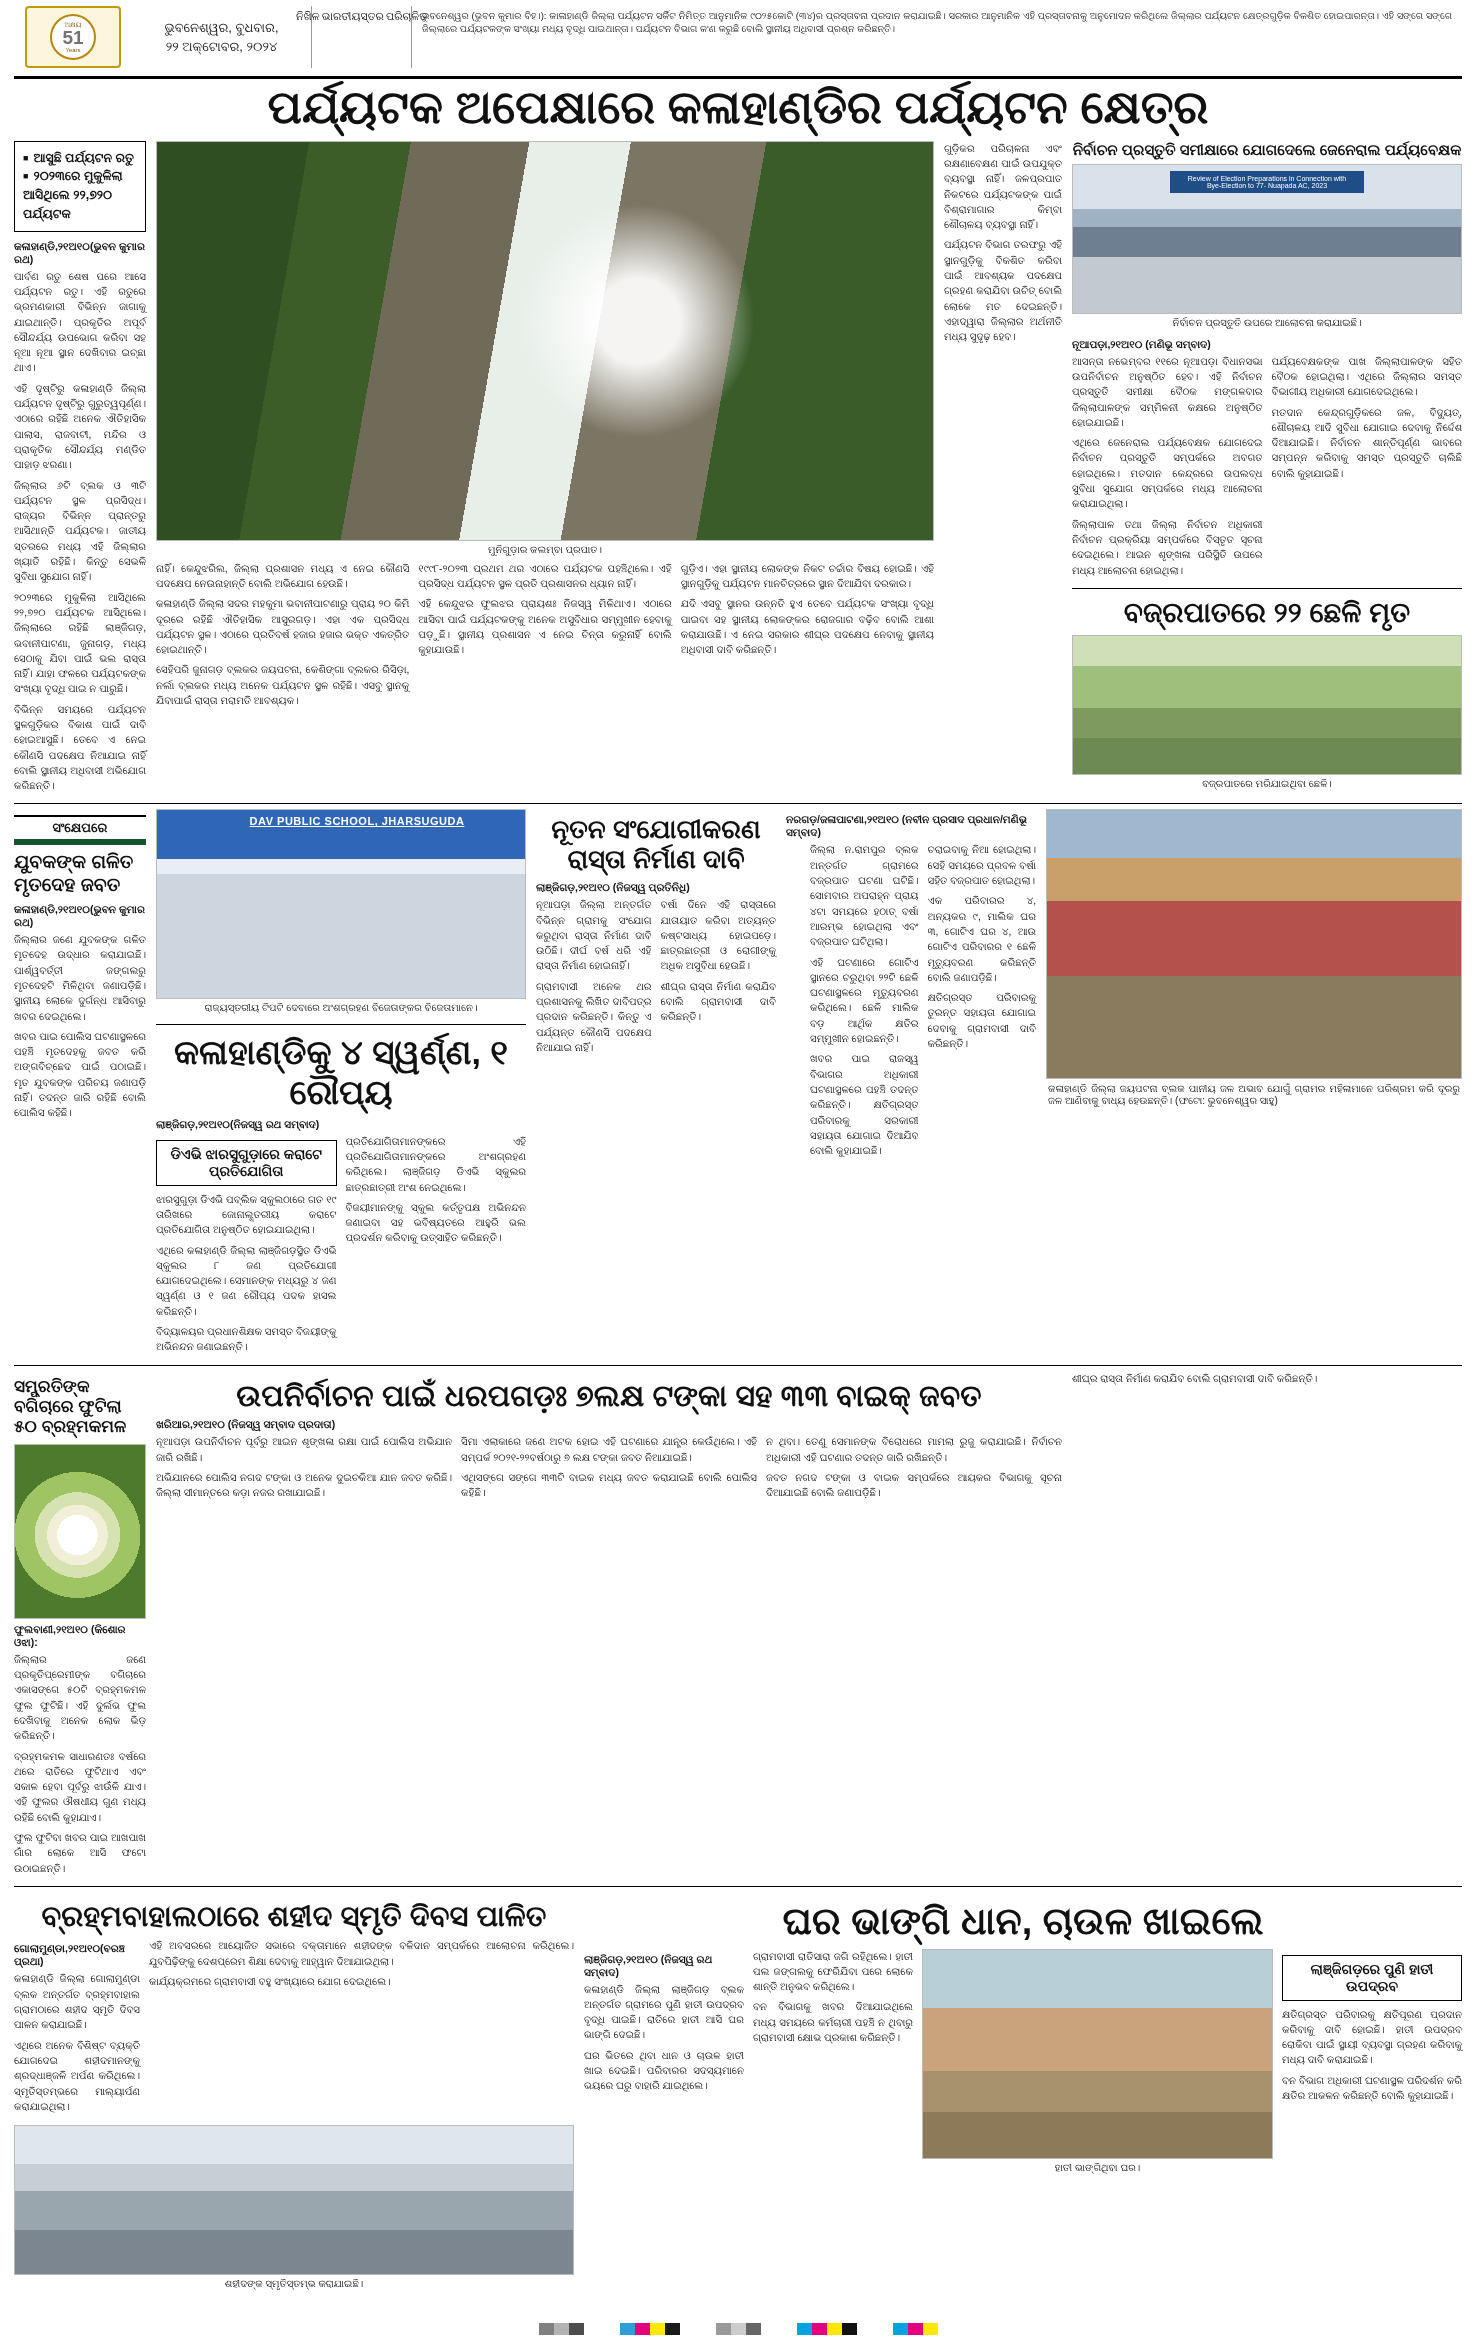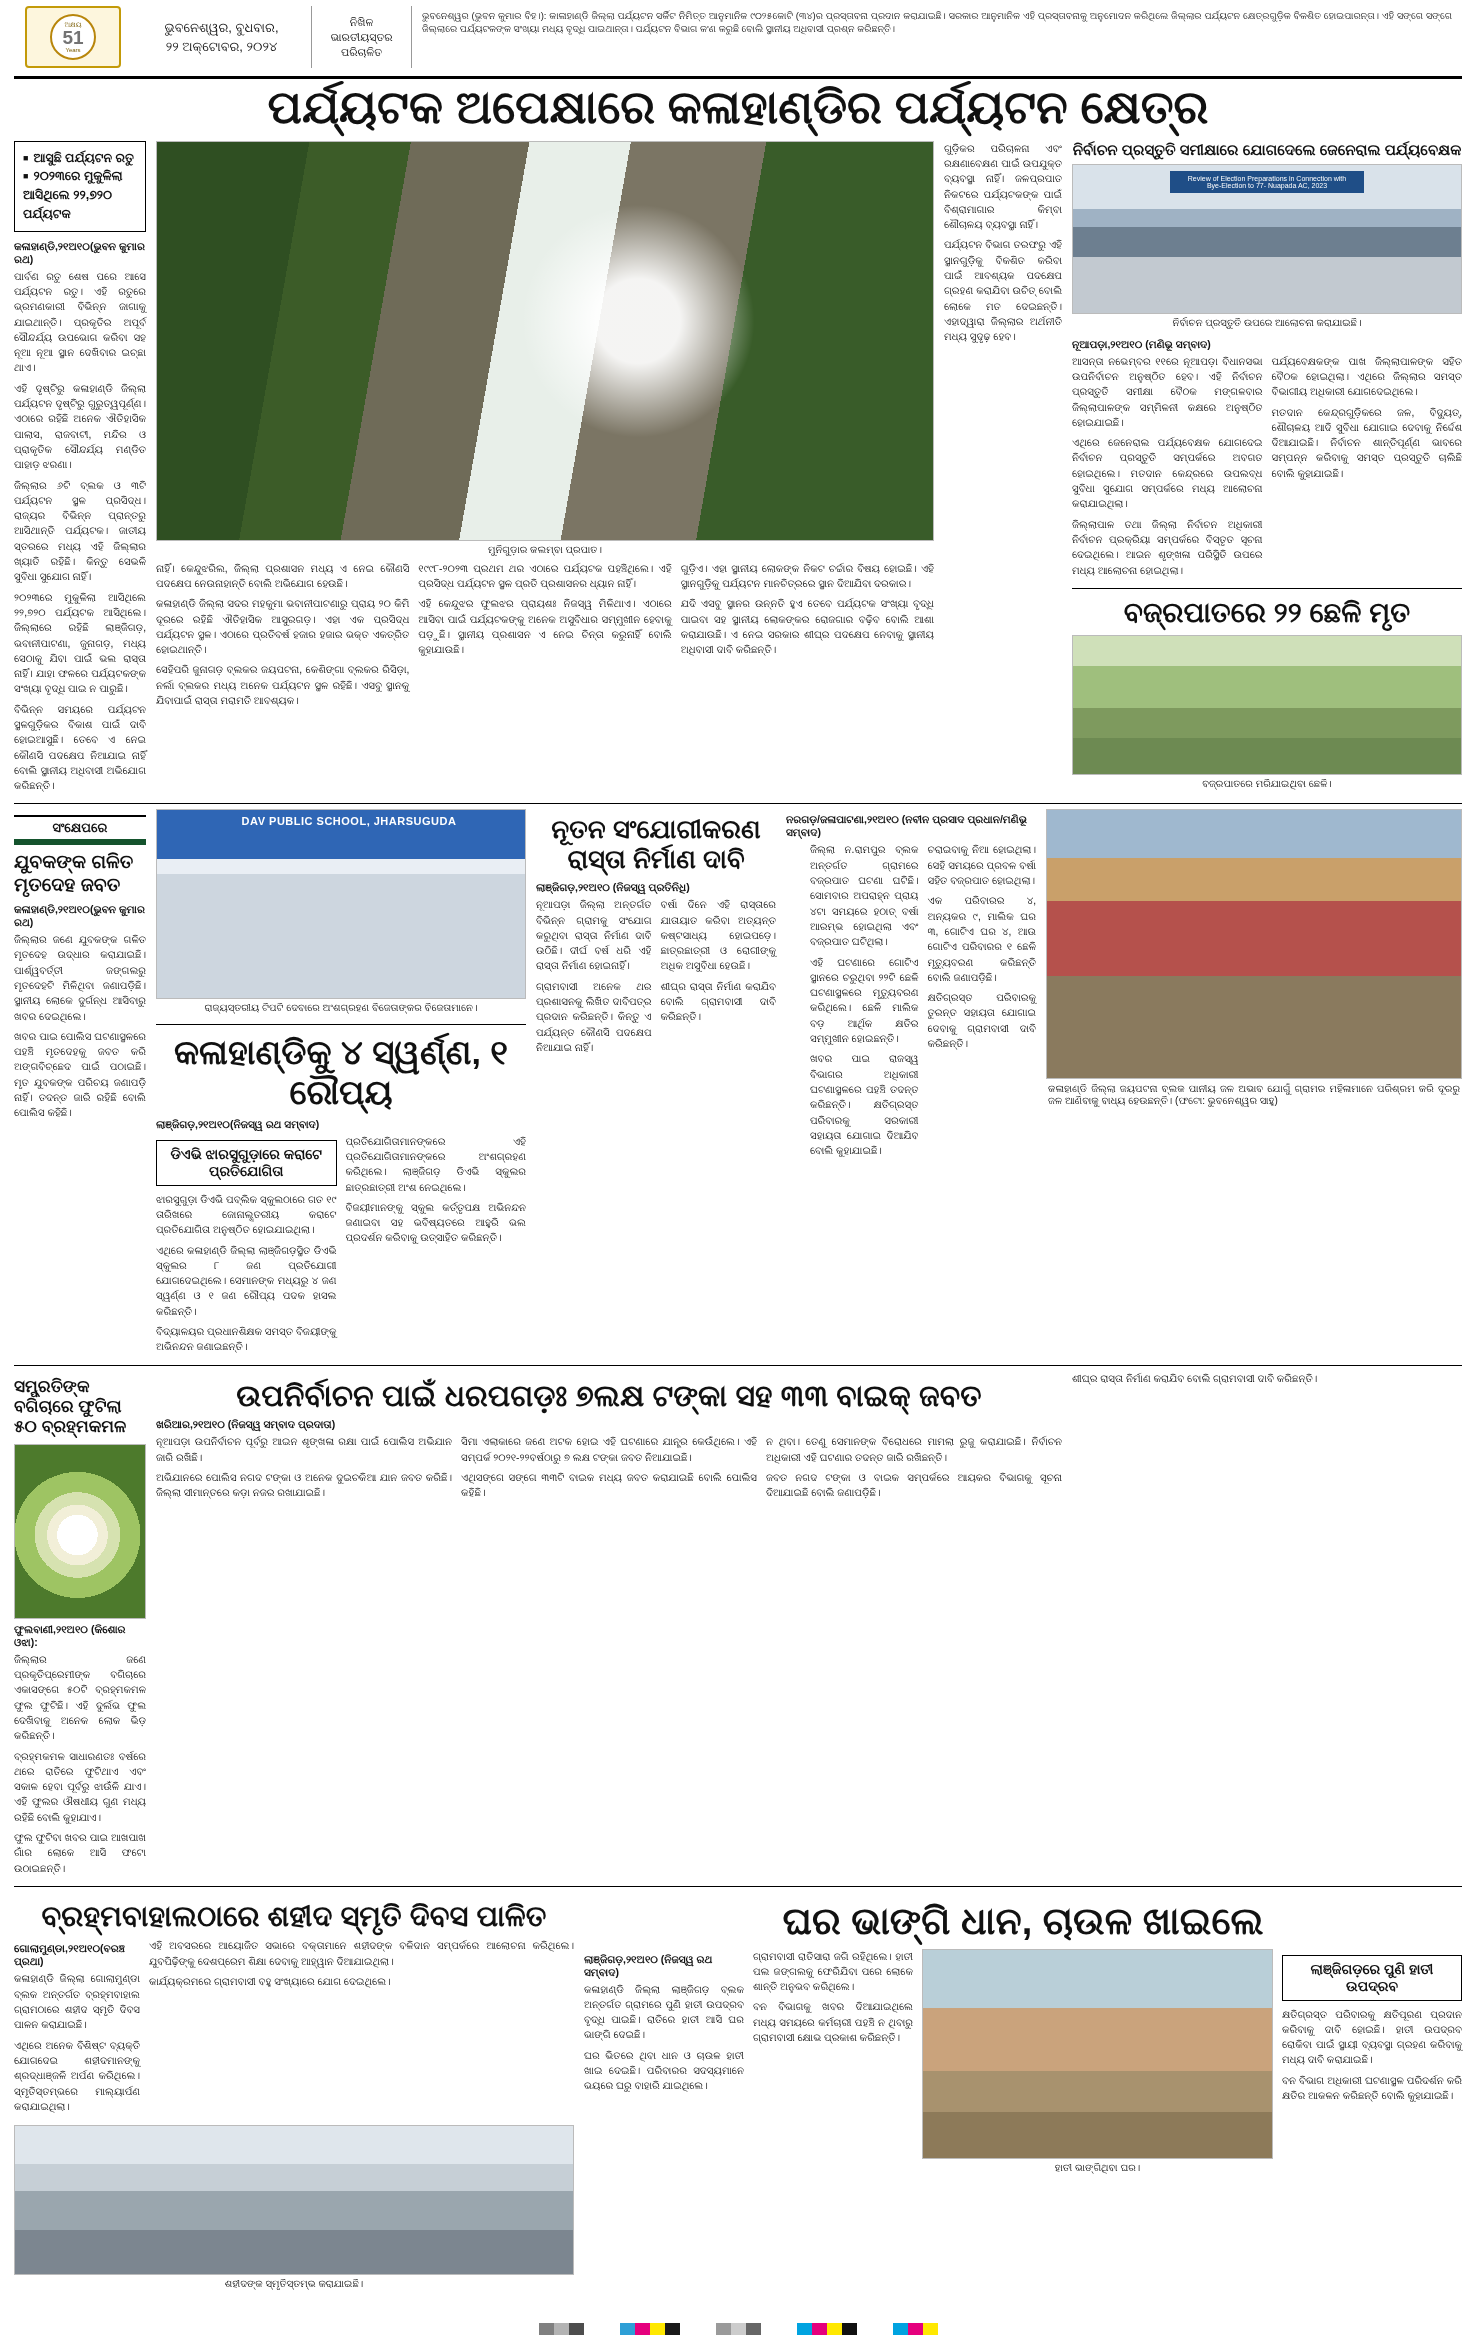--- a/index.html
+++ b/index.html
@@ -27,21 +27,21 @@
     display:flex; flex-direction:column; align-items:center; justify-content:center;
     background:#fff;
   }
   .logo-badge .ring .top { font-size:7px; color:#7a5c00; line-height:1; }
   .logo-badge .ring .num { font-size:19px; font-weight:bold; color:#737373; line-height:1; }
   .logo-badge .ring .yrs { font-size:6px; color:#7a5c00; line-height:1; }
 
   .mh-date { width:180px; padding:6px 8px; font-size:13px; text-align:center;
              display:flex; flex-direction:column; justify-content:center; gap:3px; border-right:1px solid #999; }
   .mh-edition { width:100px; padding:4px 6px; font-size:11px; text-align:center;
-                display:flex; flex-direction:column; justify-content:center; gap:2px; border-right:1px solid #999; }
+                display:flex; flex-direction:row; justify-content:center; gap:2px; border-right:1px solid #999; }
   .mh-strap { flex:1; padding:4px 10px; font-size:9.5px; line-height:1.35; text-align:justify; color:#222; }
   .mh-title { width:330px; display:flex; align-items:center; justify-content:flex-end; gap:14px; padding-right:4px; }
   .mh-title .name { font-size:40px; font-weight:bold; letter-spacing:0.5px; }
   .mh-title .sep { width:3px; height:44px; background:#000; }
   .mh-title .pageno { font-size:38px; font-weight:bold; }
   .hr-thin { height:1px; background:#000; margin:5px 0; }
 
   .lead-head { font-size:46px; font-weight:bold; text-align:center; line-height:1.08; margin:4px 0 8px; }
 
   .cols { display:flex; gap:10px; }
@@ -204,21 +204,21 @@
         <div class="t">ସଂକ୍ଷେପରେ</div>
       </div>
       <div class="mid-head" style="font-size:19px;">ଯୁବକଙ୍କ ଗଳିତ ମୃତଦେହ ଜବତ</div>
       <div class="dateline">କଳାହାଣ୍ଡି,୨୧ଅ୧୦(ଭୁବନ କୁମାର ରଥ)</div>
       <p class="body">ଜିଲ୍ଲାର ଜଣେ ଯୁବକଙ୍କ ଗଳିତ ମୃତଦେହ ଉଦ୍ଧାର କରାଯାଇଛି। ପାର୍ଶ୍ୱବର୍ତ୍ତୀ ଜଙ୍ଗଲରୁ ମୃତଦେହଟି ମିଳିଥିବା ଜଣାପଡ଼ିଛି। ସ୍ଥାନୀୟ ଲୋକେ ଦୁର୍ଗନ୍ଧ ଆସିବାରୁ ଖବର ଦେଇଥିଲେ।</p>
       <p class="body">ଖବର ପାଇ ପୋଲିସ ଘଟଣାସ୍ଥଳରେ ପହଞ୍ଚି ମୃତଦେହକୁ ଜବତ କରି ଅଙ୍ଗବିଚ୍ଛେଦ ପାଇଁ ପଠାଇଛି। ମୃତ ଯୁବକଙ୍କ ପରିଚୟ ଜଣାପଡ଼ି ନାହିଁ। ତଦନ୍ତ ଜାରି ରହିଛି ବୋଲି ପୋଲିସ କହିଛି।</p>
     </div>
 
     <div style="flex:0 0 370px;">
       <div class="photo ph-karate" style="height:190px; position:relative;">
-        <div style="position:absolute; top:5px; left:8px; width:100%; text-align:center; color:#fff; font-size:11px; font-weight:bold; letter-spacing:.5px;">DAV PUBLIC SCHOOL, JHARSUGUDA</div>
+        <div style="position:absolute; top:5px; left:16px; width:100%; text-align:center; color:#fff; font-size:11px; font-weight:bold; letter-spacing:.5px;text-decoration:underline;">DAV PUBLIC SCHOOL, JHARSUGUDA</div>
       </div>
       <div class="cap">ରାଜ୍ୟସ୍ତରୀୟ ଟିପଟି ଦେବାରେ ଅଂଶଗ୍ରହଣ ବିଜେତାଙ୍କର ବିଜେତାମାନେ।</div>
       <div class="hr-thin"></div>
       <div class="big-head">କଳାହାଣ୍ଡିକୁ ୪ ସ୍ୱର୍ଣ୍ଣ, ୧ ରୌପ୍ୟ</div>
       <div class="dateline">ଲାଞ୍ଜିଗଡ଼,୨୧ଅ୧୦(ନିଜସ୍ୱ ରଥ ସମ୍ବାଦ)</div>
       <div class="cols" style="gap:9px;">
         <div class="col">
           <div class="tagbox">ଡିଏଭି ଝାରସୁଗୁଡ଼ାରେ କରାଟେ ପ୍ରତିଯୋଗିତା</div>
           <p class="body">ଝାରସୁଗୁଡ଼ା ଡିଏଭି ପବ୍ଲିକ ସ୍କୁଲଠାରେ ଗତ ୧୯ ତାରିଖରେ ଜୋନାଲ୍ସ୍ତରୀୟ କରାଟେ ପ୍ରତିଯୋଗିତା ଅନୁଷ୍ଠିତ ହୋଇଯାଇଥିଲା।</p>
           <p class="body">ଏଥିରେ କଳାହାଣ୍ଡି ଜିଲ୍ଲା ଲାଞ୍ଜିଗଡ଼ସ୍ଥିତ ଡିଏଭି ସ୍କୁଲର ୮ ଜଣ ପ୍ରତିଯୋଗୀ ଯୋଗଦେଇଥିଲେ। ସେମାନଙ୍କ ମଧ୍ୟରୁ ୪ ଜଣ ସ୍ୱର୍ଣ୍ଣ ଓ ୧ ଜଣ ରୌପ୍ୟ ପଦକ ହାସଲ କରିଛନ୍ତି।</p>

